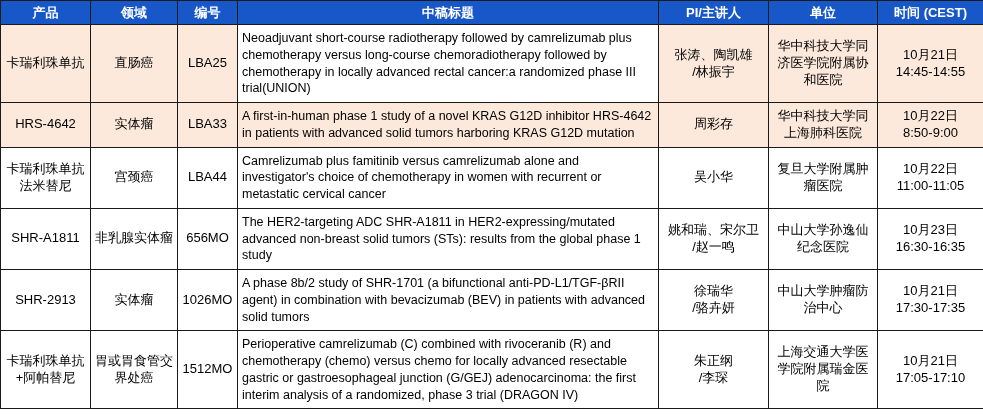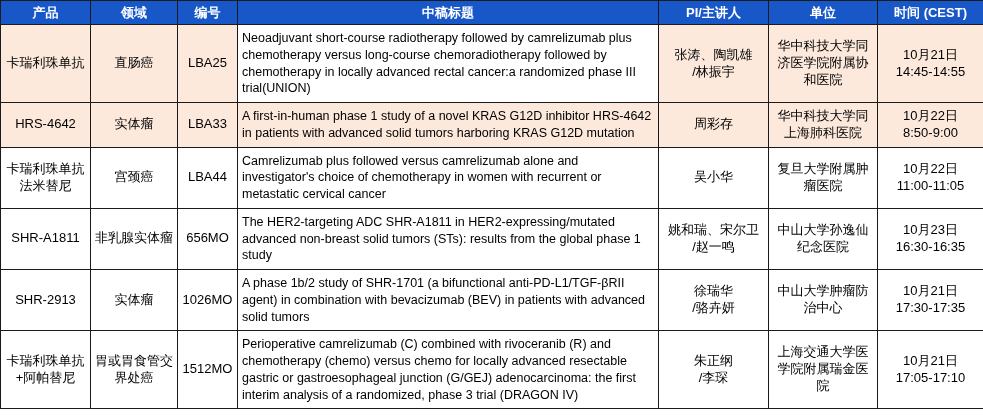--- a/index.html
+++ b/index.html
@@ -112,21 +112,21 @@
     <td class="center cell-institution">华中科技大学同
 上海肺科医院</td>
     <td class="center cell-time">10月22日
 8:50-9:00</td>
   </tr>
       <tr>
     <td class="center cell-product">卡瑞利珠单抗
 法米替尼</td>
     <td class="center cell-field">宫颈癌</td>
     <td class="center cell-code">LBA44</td>
-    <td class="cell-title">Camrelizumab plus followed versus camrelizumab alone and investigator's choice of chemotherapy in women with recurrent or metastatic cervical cancer</td>
+    <td class="cell-title">Camrelizumab plus famitinib versus camrelizumab alone and investigator's choice of chemotherapy in women with recurrent or metastatic cervical cancer</td>
     <td class="center cell-pi">吴小华</td>
     <td class="center cell-institution">复旦大学附属肿
 瘤医院</td>
     <td class="center cell-time">10月22日
 11:00-11:05</td>
   </tr>
       <tr>
     <td class="center cell-product">SHR-A1811</td>
     <td class="center cell-field">非乳腺实体瘤</td>
     <td class="center cell-code">656MO</td>
@@ -135,21 +135,21 @@
 /赵一鸣</td>
     <td class="center cell-institution">中山大学孙逸仙
 纪念医院</td>
     <td class="center cell-time">10月23日
 16:30-16:35</td>
   </tr>
       <tr>
     <td class="center cell-product">SHR-2913</td>
     <td class="center cell-field">实体瘤</td>
     <td class="center cell-code">1026MO</td>
-    <td class="cell-title">A phase 1b/2 study of SHR-1701 (a bifunctional anti-PD-L1/TGF-βRII agent) in combination with bevacizumab (BEV) in patients with advanced solid tumors</td>
+    <td class="cell-title">A phase 8b/2 study of SHR-1701 (a bifunctional anti-PD-L1/TGF-βRII agent) in combination with bevacizumab (BEV) in patients with advanced solid tumors</td>
     <td class="center cell-pi">徐瑞华
 /骆卉妍</td>
     <td class="center cell-institution">中山大学肿瘤防
 治中心</td>
     <td class="center cell-time">10月21日
 17:30-17:35</td>
   </tr>
       <tr>
     <td class="center cell-product">卡瑞利珠单抗
 +阿帕替尼</td>

